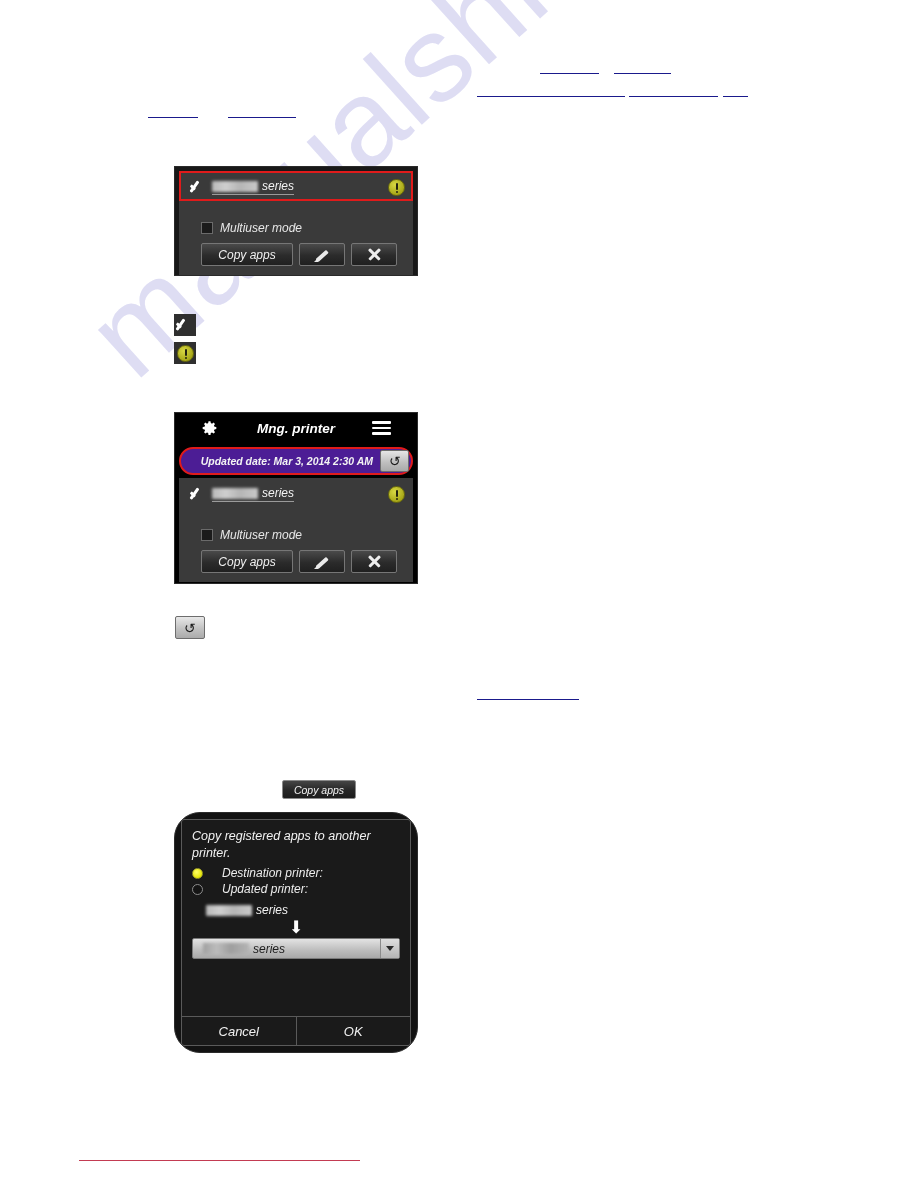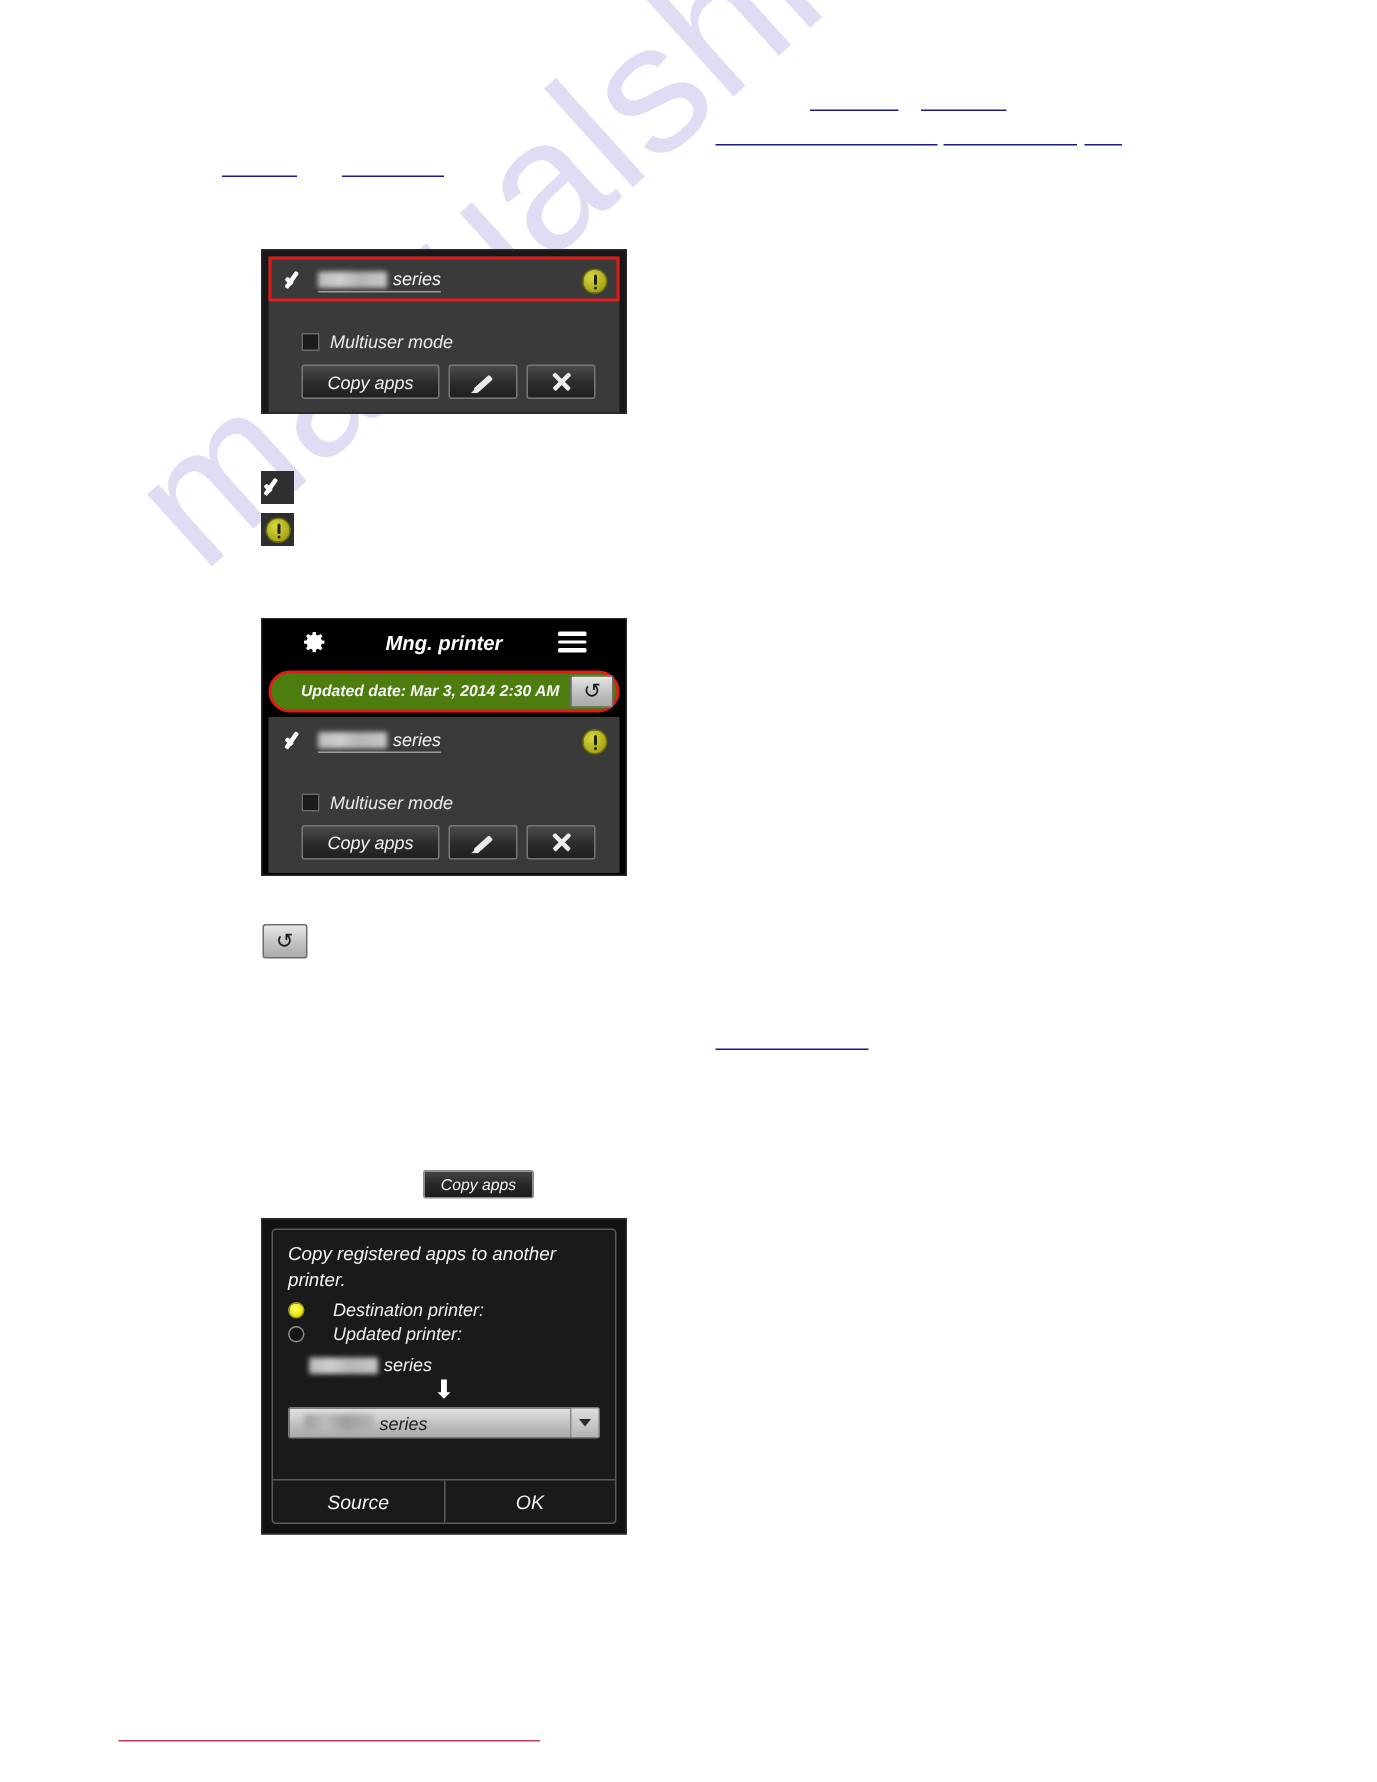--- a/index.html
+++ b/index.html
@@ -225,21 +225,21 @@
   .gear svg { display:block; }
   .hamburger {
     margin-left:auto; width:19px; height:14px; z-index:1;
     display:flex; flex-direction:column; justify-content:space-between;
   }
   .hamburger span { display:block; height:2.6px; background:#ffffff; border-radius:1px; }
 
   
   .updated-row {
     display:flex; align-items:center;
-    background:#4d7c0f;
+    background:#4c1d95;
     margin: 4px 4px 0 4px;
     padding: 3px 4px;
     position:relative;
     border-radius:14px;
   }
   .updated-row.highlight {
     border:2px solid #e01b1b;
     padding: 1px 2px;
   }
   .updated-text {
@@ -458,21 +458,21 @@
       </div>
     </div>
   </div>
 
   <div class="standalone-refresh" style="left:175px; top:616px;">
     <span class="refresh-glyph">↻</span>
   </div>
 
   <div class="standalone-copy" style="left:282px; top:780px; width:74px; height:19px;">Copy apps</div>
 
-  <div class="dialog-outer" style="left:174px; top:812px; width:244px; height:211px;">
+  <div class="dialog-outer" style="left:174px; top:812px; width:244px; height:241px;border-radius:26px;">
     <div class="dialog-inner">
       <div class="dlg-content">
 
         <div class="dlg-title">Copy registered apps to another printer.</div>
 
         <div class="radio-row">
           <span class="radio on"></span>
           <span class="radio-label">Destination printer:</span>
         </div>
 
@@ -492,21 +492,21 @@
           <span class="model-blur"></span>
           <span class="dd-text">series</span>
           <span class="dd-caret">
               <i></i>
             </span>
         </div>
 
       </div>
 
       <div class="dlg-footer">
-        <div class="dlg-btn cancel">Source</div>
+        <div class="dlg-btn cancel">Cancel</div>
         <div class="dlg-btn">OK</div>
       </div>
     </div>
   </div>
 
   <div class="footer-rule"></div>
 
 </div>
 
 </body></html>

